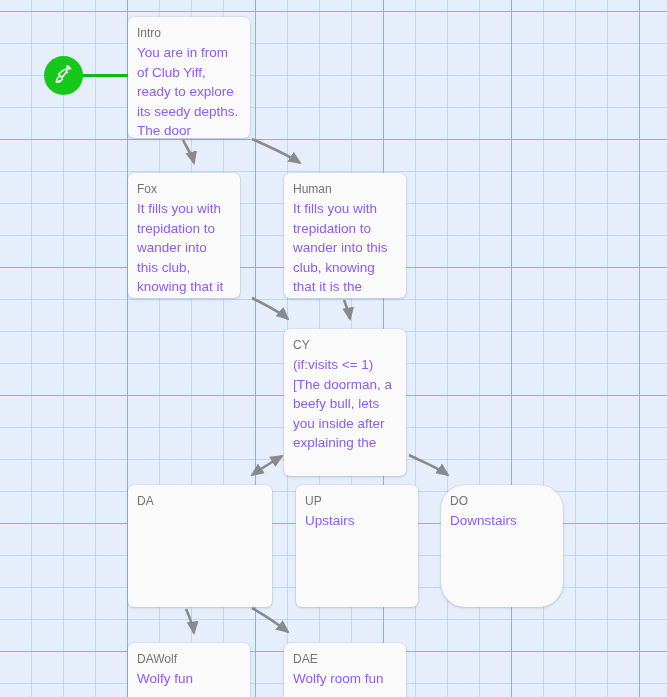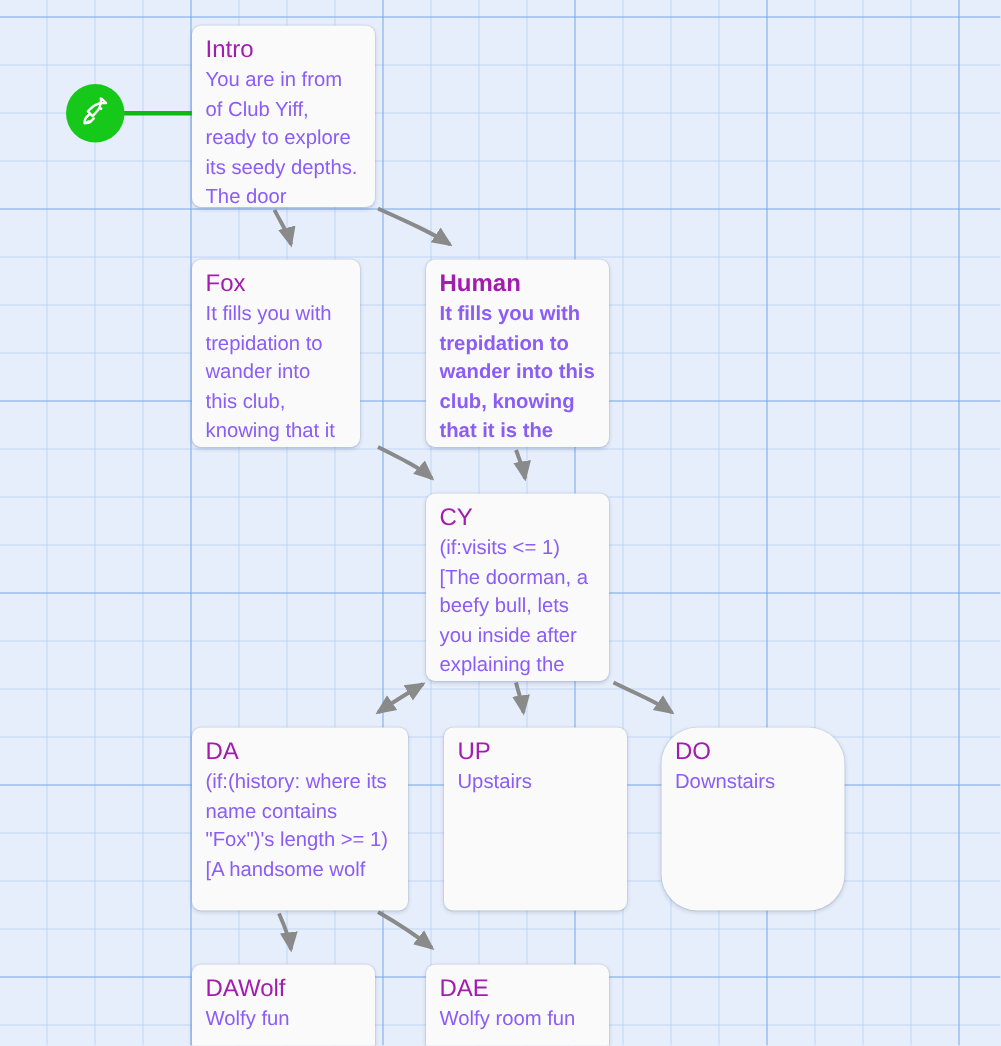--- a/index.html
+++ b/index.html
@@ -50,22 +50,22 @@
     position: absolute;
     box-sizing: border-box;
     background: #fafafa;
     border-radius: 6px;
     box-shadow: 0 1px 3px rgba(40,70,110,0.22), 0 0 0 0.5px rgba(150,170,195,0.25);
     padding: 8px 9px 6px 9px;
     overflow: hidden;
     cursor: pointer;
   }
   .p-title {
-    color: #a21caf;
-    font-size: 16px;
+    color: #737373;
+    font-size: 12px;
     line-height: 17px;
     white-space: nowrap;
     overflow: hidden;
     margin-bottom: 1px;
   }
   .p-excerpt {
     color: #8b5cf6;
     font-size: 13.5px;
     line-height: 19.6px;
     overflow: hidden;
@@ -144,31 +144,30 @@
 
   <div id="passages">
       <div class="passage" style="left: 128px; top: 17px; width: 122px; height: 121px;">
         <div class="p-title">Intro</div>
         <div class="p-excerpt">You are in from of Club Yiff, ready to explore its seedy depths. The door</div>
       </div>
       <div class="passage" style="left: 128px; top: 173px; width: 112px; height: 125px;">
         <div class="p-title">Fox</div>
         <div class="p-excerpt">It fills you with trepidation to wander into this club, knowing that it is the</div>
       </div>
-      <div class="passage" style="left: 284px; top: 173px; width: 122px; height: 125px; font-weight: bold;">
+      <div class="passage" style="left: 284px; top: 173px; width: 122px; height: 125px;">
         <div class="p-title">Human</div>
         <div class="p-excerpt">It fills you with trepidation to wander into this club, knowing that it is the</div>
       </div>
-      <div class="passage" style="left: 284px; top: 329px; width: 122px; height: 125px;">
+      <div class="passage" style="left: 284px; top: 329px; width: 122px; height: 147px;">
         <div class="p-title">CY</div>
         <div class="p-excerpt">(if:visits &lt;= 1)[The doorman, a beefy bull, lets you inside after explaining the</div>
       </div>
       <div class="passage" style="left: 128px; top: 485px; width: 144px; height: 122px;">
         <div class="p-title">DA</div>
-        <div class="p-excerpt">(if:(history: where its name contains "Fox")'s length &gt;= 1)[A handsome wolf</div>
       </div>
       <div class="passage" style="left: 296px; top: 485px; width: 122px; height: 122px;">
         <div class="p-title">UP</div>
         <div class="p-excerpt">Upstairs</div>
       </div>
       <div class="passage" style="left: 441px; top: 485px; width: 122px; height: 122px; border-radius: 24px;">
         <div class="p-title">DO</div>
         <div class="p-excerpt">Downstairs</div>
       </div>
       <div class="passage" style="left: 128px; top: 643px; width: 122px; height: 122px;">

